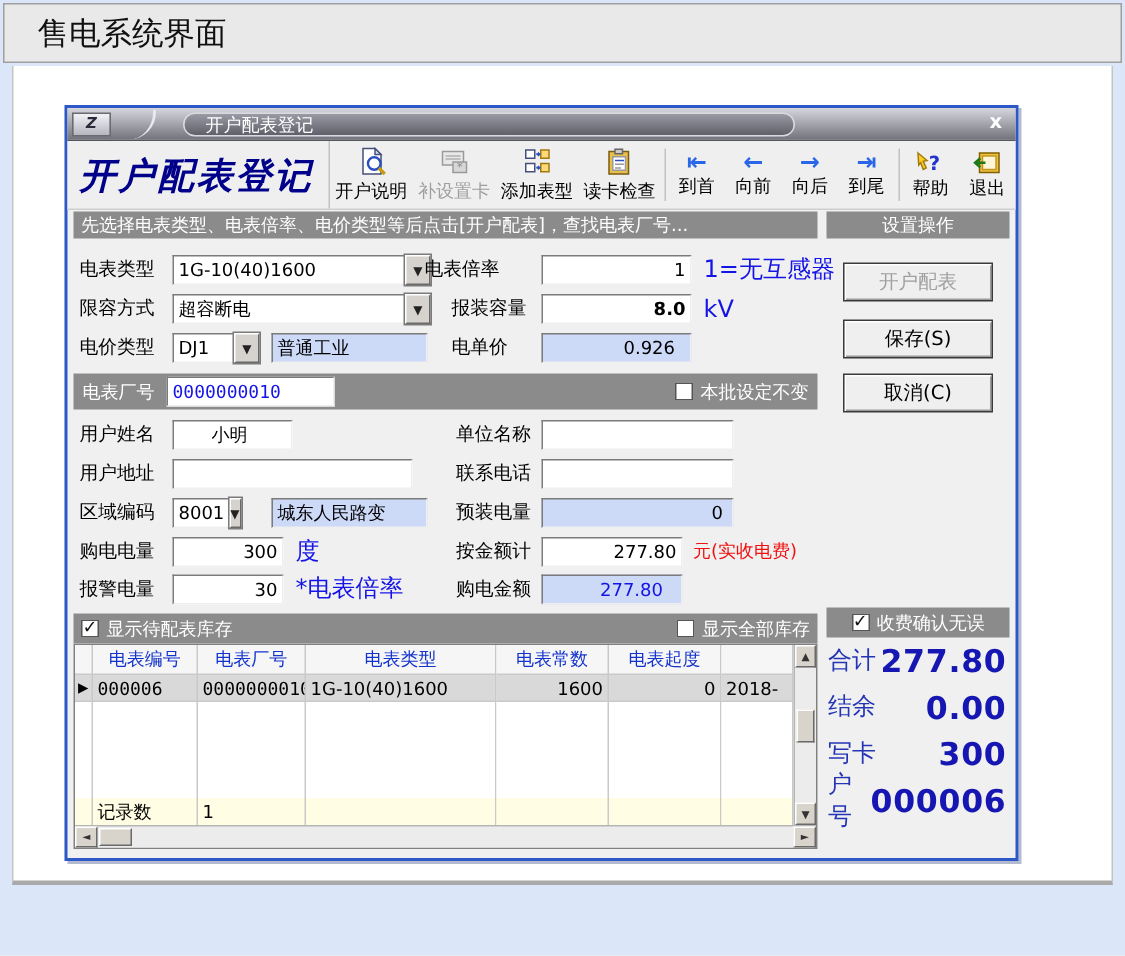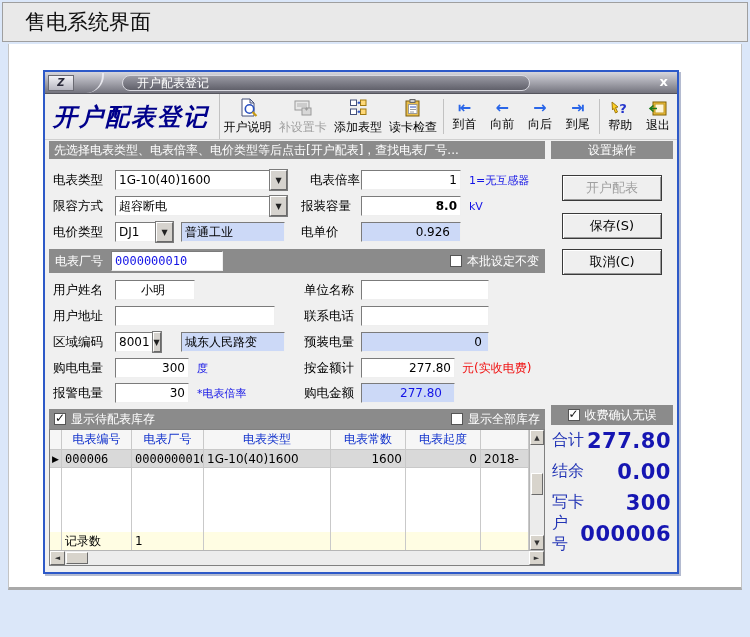--- a/index.html
+++ b/index.html
@@ -100,21 +100,21 @@
   .ro { background:#ccd9f7; display:flex; align-items:center; }
   .ro.num { justify-content:flex-end; }
   .combo { display:flex; height:20px; }
   .combo .combo-text { flex:1; display:flex; align-items:center; border-right:none; }
   .combo .drop {
     width:17px; height:20px; background:#d6d3ce;
     border:1px solid #fff; border-right-color:#6a6a6a; border-bottom-color:#6a6a6a;
     outline:1px solid #7b7b7b; display:flex; align-items:center; justify-content:center;
     font-size:8px; color:#222;
   }
-  .hint-blue { color:#1414e6; font-size:11px; white-space:nowrap; }
+  .hint-blue { color:#1414e6; font-size:16px; white-space:nowrap; }
   .hint-red  { color:#f01010; font-size:12px; white-space:nowrap; }
   .num-right { text-align:right; }
   .blue-text { color:#1414e6; }
   .mono { font-family:"DejaVu Sans Mono", monospace; }
   
   .chk {
     display:inline-block; width:12px; height:12px; background:#fff;
     border:1px solid #555; position:relative; vertical-align:-2px; margin-right:5px;
   }
   .chk.checked::after {
@@ -319,21 +319,21 @@
         <div class="gray-bar">先选择电表类型、电表倍率、电价类型等后点击[开户配表]，查找电表厂号...</div>
 
         <div style="height:8px"></div>
 
         <div class="row">
           <span class="at flabel" style="left:4px">电表类型</span>
           <span class="at combo" style="left:66px;width:172px">
             <span class="combo-text">1G-10(40)1600</span>
             <span class="drop">▼</span>
           </span>
-          <span class="at flabel" style="left:261px">电表倍率</span>
+          <span class="at flabel" style="left:234px">电表倍率</span>
           <input class="at inp num-right" style="left: 312px; width: 100px;" type="text" value="1">
           <span class="at hint-blue" style="left:420px">1=无互感器</span>
         </div>
 
         <div class="row">
           <span class="at flabel" style="left:4px">限容方式</span>
           <span class="at combo" style="left:66px;width:172px">
             <span class="combo-text">超容断电</span>
             <span class="drop">▼</span>
           </span>

